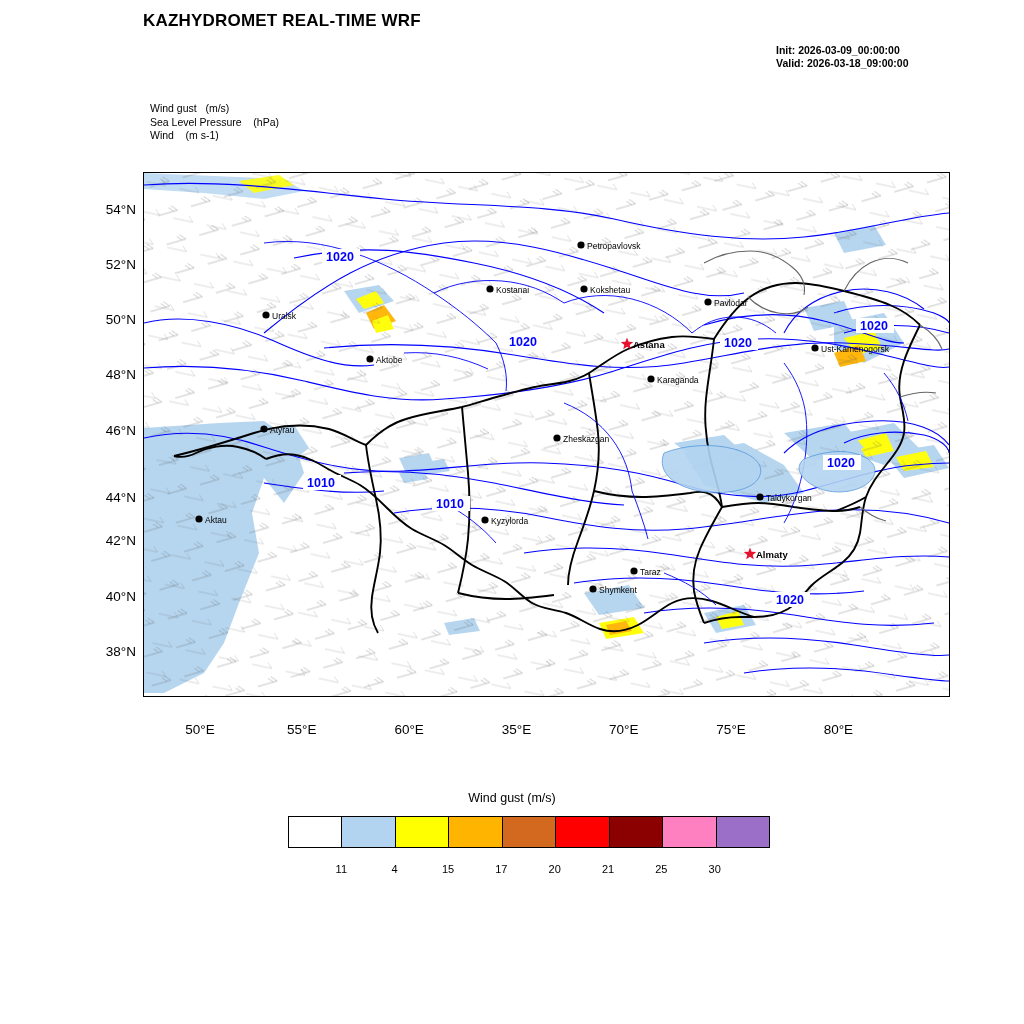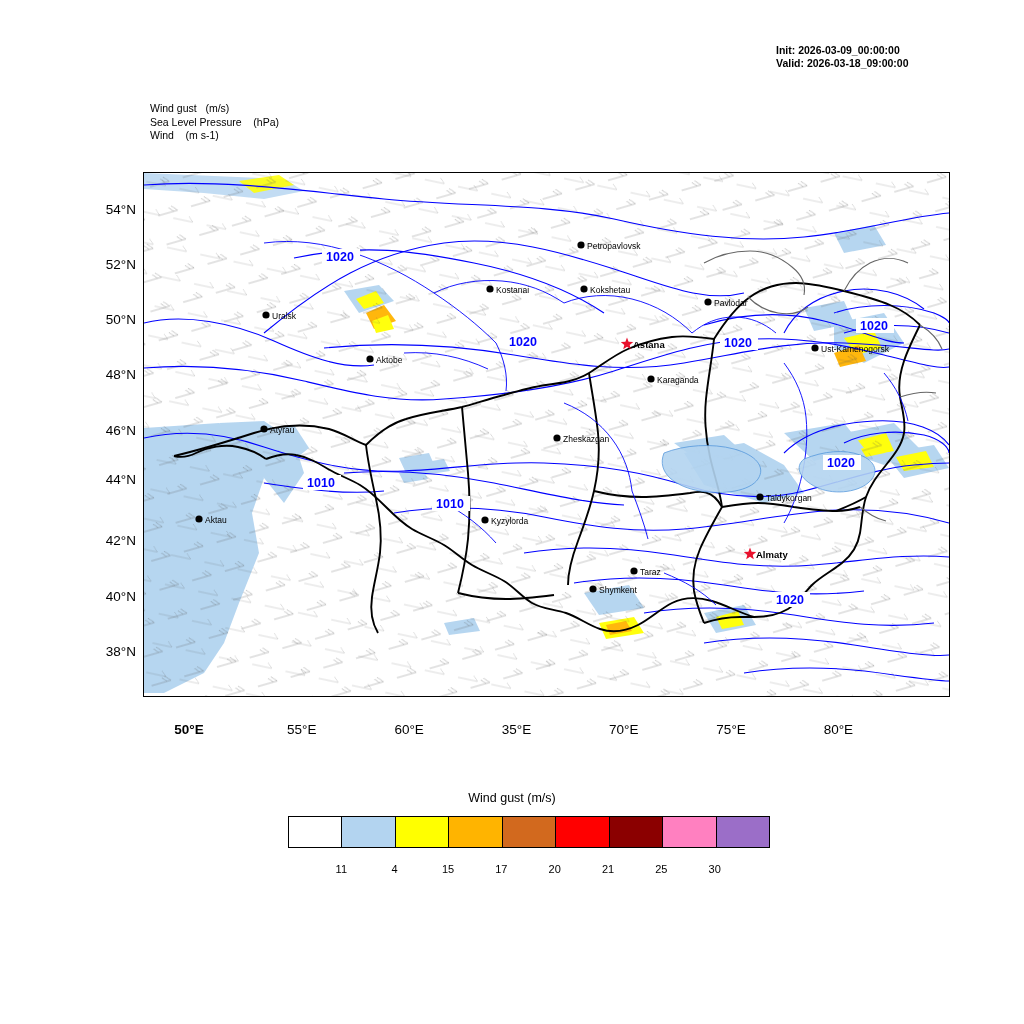--- a/index.html
+++ b/index.html
@@ -141,20 +141,21 @@
 
   
   .city-label { font-family: "Liberation Sans", sans-serif; font-size: 8.5px; fill:#000; }
   .city-label-major { font-family: "Liberation Sans", sans-serif; font-size: 9.5px; font-weight: bold; fill:#000; }
   .iso-label { font-family: "Liberation Sans", sans-serif; font-size: 12.5px; font-weight: bold; fill:#0000ff; }
 </style>
 </head>
 <body>
 
 <div id="title-block">
+  <div id="title-main">KAZHYDROMET REAL-TIME WRF</div>
 </div>
 
 <div id="init-block">
   <div>Init: 2026-03-09_00:00:00</div>
   <div>Valid: 2026-03-18_09:00:00</div>
 </div>
 
 <div id="field-list">
   <div>Wind gust   (m/s)</div>
   <div>Sea Level Pressure    (hPa)</div>
@@ -411,27 +412,27 @@
     </g>
   </svg>
 </div>
 
 <div id="ylabels">
     <div class="ylab" style="top: 29.6842px;">54°N</div>
     <div class="ylab" style="top: 84.9474px;">52°N</div>
     <div class="ylab" style="top: 140.211px;">50°N</div>
     <div class="ylab" style="top: 195.474px;">48°N</div>
     <div class="ylab" style="top: 250.737px;">46°N</div>
-    <div class="ylab" style="top: 300px; text-align: right;">44°N</div>
+    <div class="ylab" style="top: 318px; text-align: right;">44°N</div>
     <div class="ylab" style="top: 361.263px;">42°N</div>
     <div class="ylab" style="top: 416.526px;">40°N</div>
     <div class="ylab" style="top: 471.789px; text-align: right;">38°N</div>
   </div>
 <div id="xlabels">
-    <div class="xlab" style="left: 46px; font-weight: bold;">50°E</div>
+    <div class="xlab" style="left: 57px;">50°E</div>
     <div class="xlab" style="left: 158.824px;">55°E</div>
     <div class="xlab" style="left: 266.138px;">60°E</div>
     <div class="xlab" style="left: 373.452px;">35°E</div>
     <div class="xlab" style="left: 480.766px;">70°E</div>
     <div class="xlab" style="left: 588.08px;">75°E</div>
     <div class="xlab" style="left: 695.394px;">80°E</div>
   </div>
 
 <div id="cbar-title">Wind gust (m/s)</div>
 <div id="cbar">

